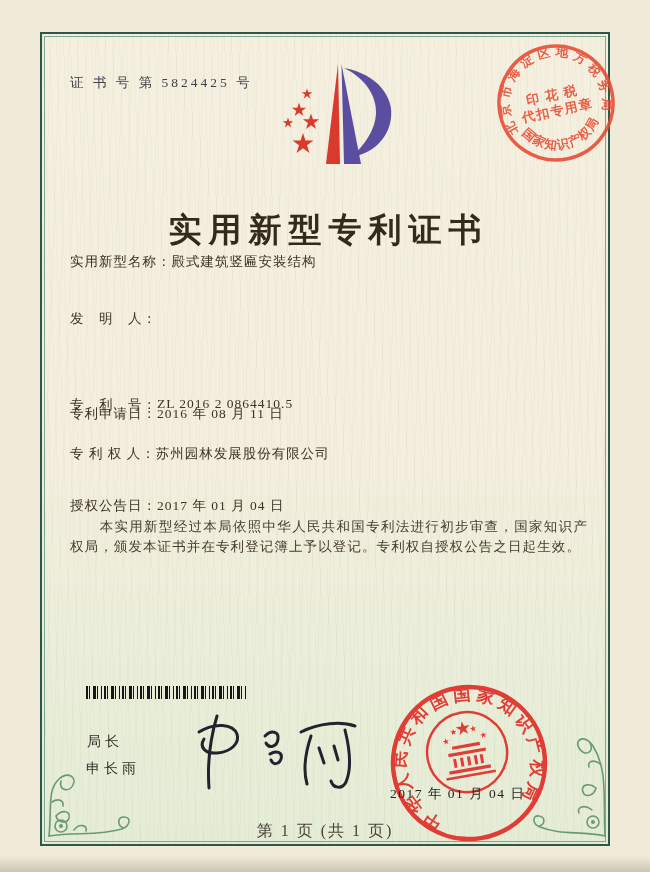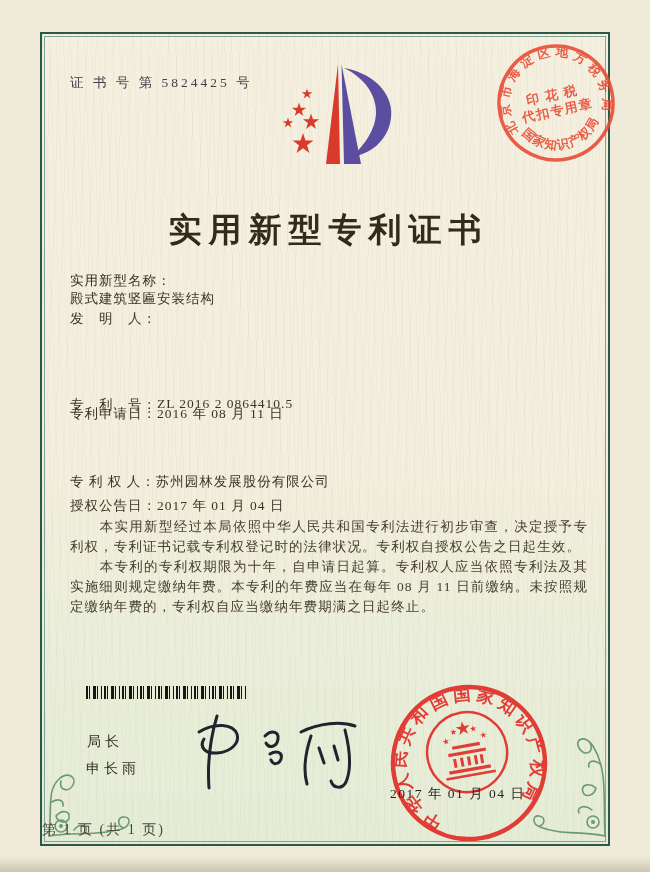--- a/index.html
+++ b/index.html
@@ -39,22 +39,22 @@
   .title {
     position:absolute; left:0; right:0; top:146px; text-align:center;
     font-size:33px; font-weight:600; letter-spacing:7px; text-indent:7px; color:#33291d;margin-top:28px;
   }
   .field-row {
     position:absolute; left:28px; right:24px; display:flex;
     font-size:13.5px; letter-spacing:1px; color:#3c3326; white-space:nowrap;
   }
   .field-row .flabel { flex:none; }
   .field-row .fvalue { flex:none; }
-  .row0 { top:238px;flex-direction:column; } .row1 { top:276px; } .row2 { top:324px;margin-top:38px; }
-  .row3 { top:371px; } .row4 { top:439px; } .row5 { top:463px; }
+  .row0 { top:219px; } .row1 { top:276px; } .row2 { top:324px;margin-top:38px; }
+  .row3 { top:371px; } .row4 { top:411px; } .row5 { top:463px; }
   .body-text {
     position:absolute; left:28px; top:483px; width:518px;
     font-size:13.5px; line-height:20px; letter-spacing:1.1px;
     color:#463d30; text-align:justify;
   }
   .body-text p { margin:0; text-indent:2.2em; }
   .barcode {
     position:absolute; left:44px; top:652px; width:162px; height:13px;
     background:repeating-linear-gradient(90deg,
       #161616 0 2px, rgba(0,0,0,0) 2px 3px,
@@ -65,22 +65,22 @@
   }
   .signer-title { position:absolute; left:45px; top:699px; font-size:14px; letter-spacing:4px; color:#33302a; }
   .signer-name  { position:absolute; left:44px; top:726px; font-size:14px; letter-spacing:4px; color:#33302a;font-family:Liberation Mono, monospace; }
   .signature { position:absolute; left:145px; top:668px; width:180px; height:96px; }
   .seal { position:absolute; left:342px; top:644px; width:170px; height:170px; transform:rotate(-10deg); opacity:0.93; }
   .seal-date {
     position:absolute; left:348px; top:751px; font-size:13.5px; letter-spacing:1.5px;
     color:#262522; z-index:3;
   }
   .footer {
-    position:absolute; left:0; right:0; top:787px; text-align:left;
-    font-size:14px; letter-spacing:2px; color:#4a443a;
+    position:absolute; left:0; right:0; top:787px; text-align:center;
+    font-size:16px; letter-spacing:2px; color:#4a443a;
   }
   .flourish-bl { position:absolute; left:2px; top:712px; width:92px; height:94px; }
   .flourish-br { position:absolute; left:488px; top:664px; width:80px; height:142px; }
 </style>
 </head>
 <body>
 
 <div class="page">
   <div class="paper">
     <div class="texture"></div>
@@ -138,22 +138,21 @@
     <div class="field-row row4">
       <span class="flabel">专 利 权 人：</span>
       <span class="fvalue">苏州园林发展股份有限公司</span>
     </div>
     <div class="field-row row5">
       <span class="flabel">授权公告日：</span>
       <span class="fvalue">2017 年 01 月 04 日</span>
     </div>
 
     <div class="body-text">
-      <p>本实用新型经过本局依照中华人民共和国专利法进行初步审查，决定授予专利权，专利证书记载专利权登记时的法律状况。专利权自授权公告之日起生效。</p>
-      <p>本专利的专利权期限为十年，自申请日起算。专利权人应当依照专利法及其实施细则规定缴纳年费。本专利的年费应当在每年 08 月 11 日前缴纳。未按照规定缴纳年费的，专利权自应当缴纳年费期满之日起终止。</p>
+      <p>本实用新型经过本局依照中华人民共和国专利法进行初步审查，国家知识产权局，颁发本证书并在专利登记簿上予以登记。专利权自授权公告之日起生效。</p>
     </div>
 
     <div class="barcode"></div>
 
     <div class="signer-title">局长</div>
     <div class="signer-name">申长雨</div>
 
     <svg class="signature" viewBox="0 0 180 96">
       <g fill="none" stroke="#23232e" stroke-width="3" stroke-linecap="round" stroke-linejoin="round">
         <path d="M 30,14 C 24,34 20,58 22,86"></path>

